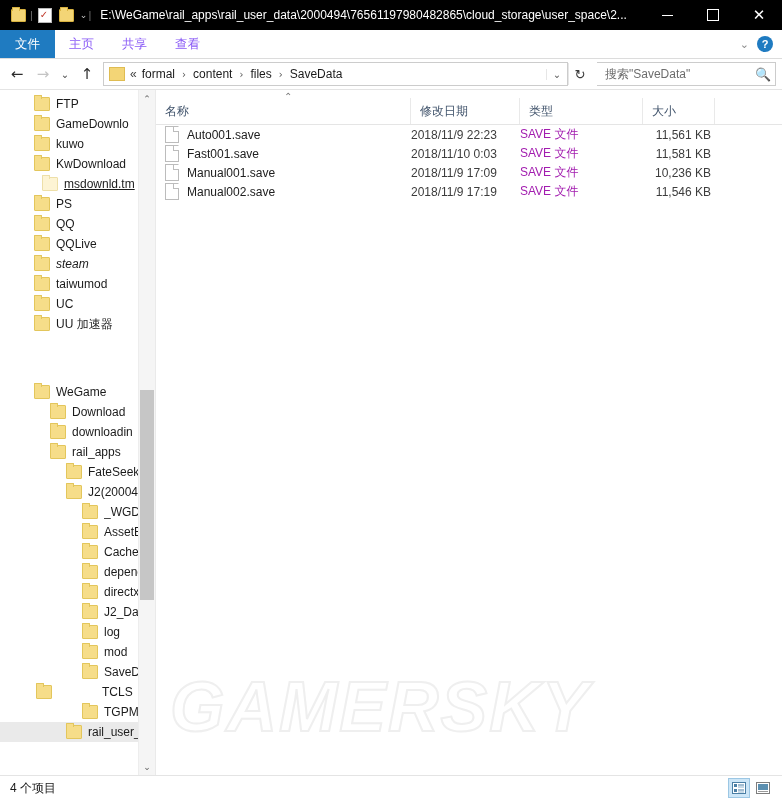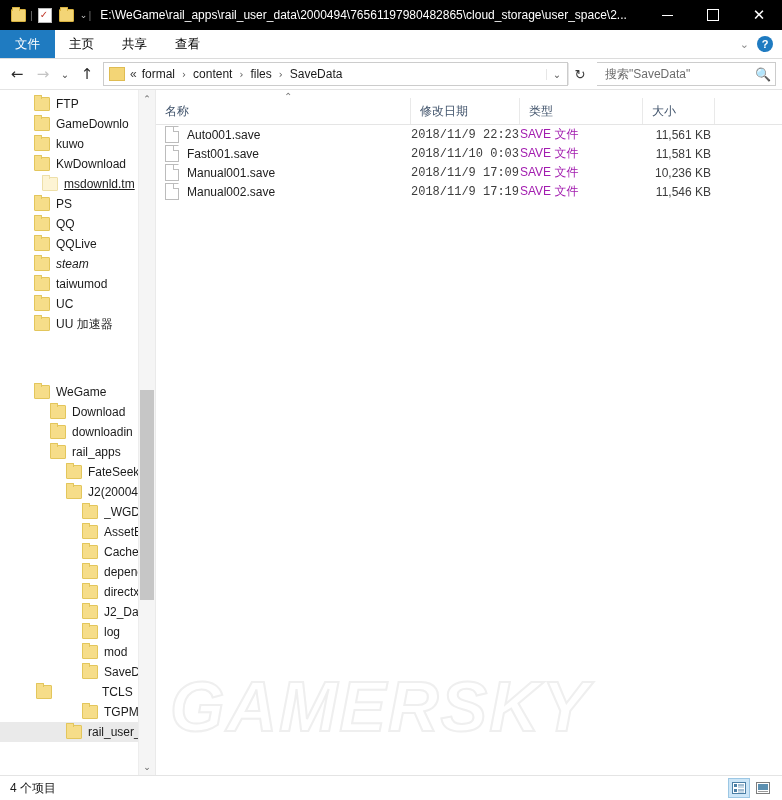--- a/index.html
+++ b/index.html
@@ -141,21 +141,21 @@
     border-bottom: 1px solid #dcdcdc;
     display: flex;
     align-items: stretch;
     user-select: none;
   }
   .tab {
     padding: 0 14px;
     display: flex;
     align-items: center;
     font-size: 12.5px;
-    color: #000000;
+    color: #8b5cf6;
   }
   .tab.file {
     background: #1f7bc1;
     color: #ffffff;
     padding: 0 15px;
   }
   .ribbon-spacer { flex: 1 1 auto; }
   .ribbon-right {
     display: flex;
     align-items: center;
@@ -428,21 +428,21 @@
     align-items: center;
     font-size: 12px;
     color: #202020;
   }
   .cell { box-sizing: border-box; white-space: nowrap; overflow: hidden; }
   .cell-name {
     width: 255px; flex: 0 0 255px;
     display: flex; align-items: center;
     padding-left: 9px;
   }
-  .cell-date { width: 109px; flex: 0 0 109px; color: #3c3c3c; font-family: Liberation Mono, monospace; }
+  .cell-date { width: 109px; flex: 0 0 109px; color: #3c3c3c; }
   .cell-type { width: 123px; flex: 0 0 123px; color: #a21caf; }
   .cell-size {
     width: 72px; flex: 0 0 72px;
     text-align: right; color: #3c3c3c;
     padding-right: 4px;
   }
   .fileicon {
     width: 12px;
     height: 15px;
     flex: 0 0 auto;

